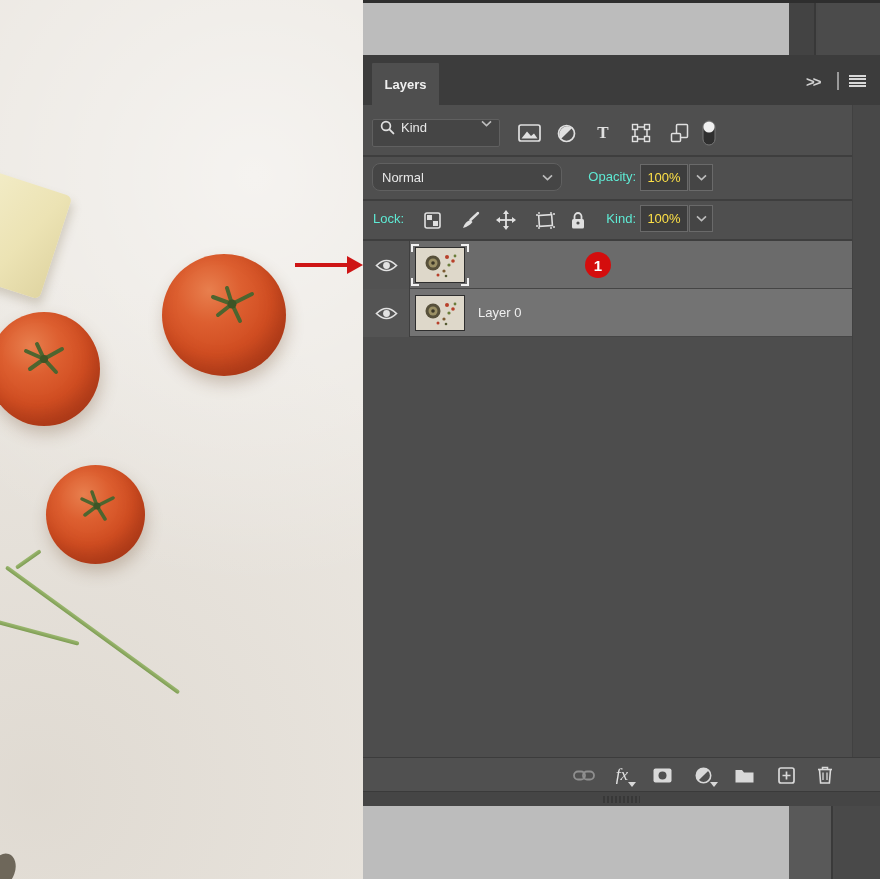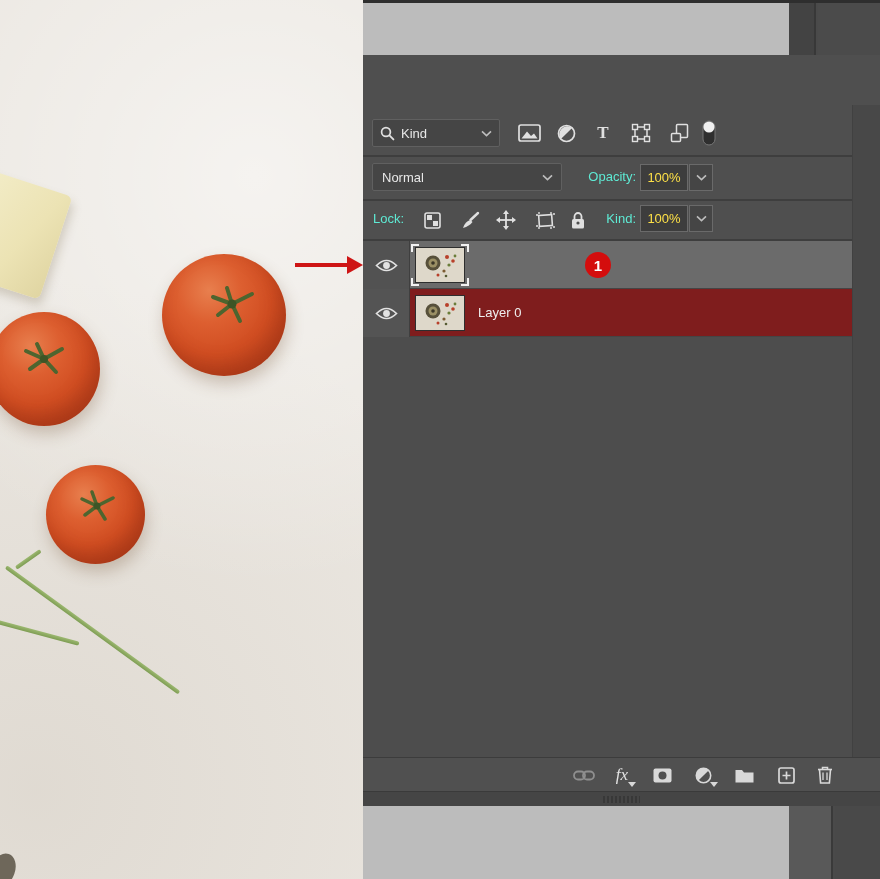--- a/index.html
+++ b/index.html
@@ -55,28 +55,28 @@
          display:flex; align-items:center; justify-content:center; border-radius:1px 1px 0 0; }
   .collapse { left:443px; top:18px; color:#d2d2d2; font-size:15px; font-weight:bold; letter-spacing:-2px; cursor:default; }
   .tab-divider { left:474px; top:17px; width:2px; height:18px; background:#9a9a9a; }
   .menu-icon { left:486px; top:20px; width:17px; height:13px;
                background:repeating-linear-gradient(#d8d8d8 0 2px, transparent 2px 3.5px); }
 
   .row-sep { left:0; width:517px; height:2px; background:#3e3e3e; }
 
   
   .kind-box { left:9px; top:64px; width:128px; height:28px; background:#454545;
-              border:1px solid #606060; border-radius:2px; display:flex; align-items:center; }
+              border:1px solid #606060; border-radius:2px; display:flex; }
   .kind-box .label { color:#e8e8e8; font-size:13px; margin-left:6px; }
   .ficon { top:63px; width:26px; height:30px; display:flex; align-items:center; justify-content:center; }
   .t-glyph { font-family:"Liberation Serif", serif; font-weight:bold; font-size:17px; color:#e0e0e0; }
 
   
   .blend-box { left:9px; top:108px; width:190px; height:28px; background:#454545;
-               border:1px solid #606060; border-radius:2px; display:flex; align-items:center; justify-content:space-between; }
+               border:1px solid #606060; border-radius:8px; display:flex; align-items:center; justify-content:space-between; }
   .blend-box .label { color:#e8e8e8; font-size:13px; margin-left:9px; }
   .field-label { color:#5eead4; font-size:13px; }
   .op-label  { left:208px; top:114px; width:65px; text-align:right; }
   .val-box { width:48px; height:27px; background:#3d3d3d; border:1px solid #6a6a6a;
              color:#fde047; font-size:13px; display:flex; align-items:center; justify-content:center; }
   .chev-box { width:24px; height:27px; background:#454545; border:1px solid #6a6a6a;
               display:flex; align-items:center; justify-content:center; }
   .op-val  { left:277px; top:109px; }
   .op-chev { left:326px; top:109px; }
 
@@ -84,21 +84,21 @@
   .lock-label { left:10px; top:156px; }
   .licon { top:152px; width:26px; height:26px; display:flex; align-items:center; justify-content:center; }
   .fill-label { left:208px; top:156px; width:65px; text-align:right; }
   .fill-val  { left:277px; top:150px; }
   .fill-chev { left:326px; top:150px; }
 
   
   .rows-wrap { left:0; top:186px; width:517px; height:96px; }
   .layer-row { left:0; width:489px; height:48px; }
   .layer-row.selected { background:#6b6b6b; }
-  .layer-row.normal   { background:#7f1d1d; }
+  .layer-row.normal   { background:#737373; }
   .eye-col { left:0; top:0; width:47px; height:48px; background:#525252;
              border-right:1px solid #3f3f3f; display:flex; align-items:center; justify-content:center; }
   .row-bottom { border-bottom:1px solid #454545; }
   .thumb-frame { left:48px; top:3px; width:58px; height:42px; }
   .thumb { position:absolute; left:4px; top:3px; width:50px; height:36px;
            background:#ded8ca; border:1px solid #2e2e2e; overflow:hidden; }
   .corner { position:absolute; width:8px; height:8px; }
   .corner.tl { left:0; top:0;   border-left:2px solid #f2f2f2; border-top:2px solid #f2f2f2; }
   .corner.tr { right:0; top:0;  border-right:2px solid #f2f2f2; border-top:2px solid #f2f2f2; }
   .corner.bl { left:0; bottom:0;  border-left:2px solid #f2f2f2; border-bottom:2px solid #f2f2f2; }
@@ -177,20 +177,26 @@
   <div class="abs top-dark-line"></div>
   <div class="abs doc-top"></div>
   <div class="abs dock-top-a"></div>
   <div class="abs dock-top-b"></div>
   <div class="abs doc-bottom"></div>
   <div class="abs dock-bot-a"></div>
   <div class="abs dock-bot-b"></div>
 
   <div class="abs panel">
 
+    <div class="abs tabbar">
+      <div class="abs tab">Layers</div>
+      <div class="abs collapse">&gt;&gt;</div>
+      <div class="abs tab-divider"></div>
+      <div class="abs menu-icon"></div>
+    </div>
 
     <div class="abs kind-box">
       <svg width="15" height="15" viewBox="0 0 15 15" style="margin-left:7px">
         <circle cx="6" cy="6" r="4.4" fill="none" stroke="#e0e0e0" stroke-width="1.7"></circle>
         <path d="M9.4 9.4 L13.4 13.4" stroke="#e0e0e0" stroke-width="1.9" stroke-linecap="round"></path>
       </svg>
       <span class="label">Kind</span>
       <svg width="11" height="7" viewBox="0 0 11 7" style="margin-left:auto;margin-right:7px">
         <path d="M1 1.3 L5.5 5.6 L10 1.3" fill="none" stroke="#bdbdbd" stroke-width="1.6"></path>
       </svg>

